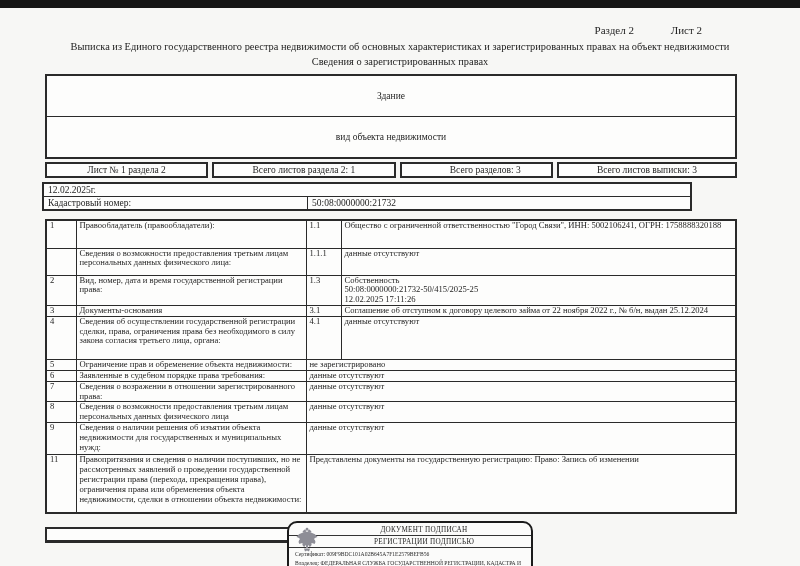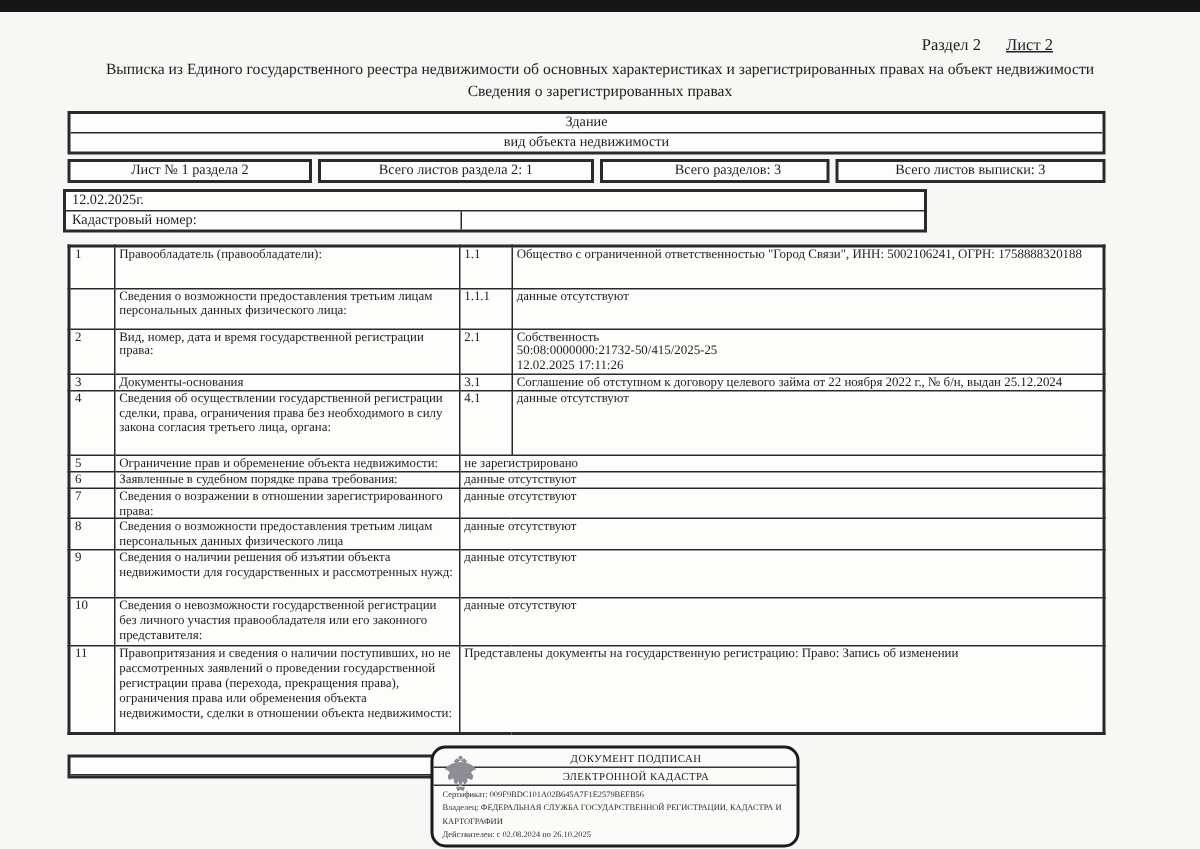--- a/index.html
+++ b/index.html
@@ -5,36 +5,36 @@
   * { margin:0; padding:0; box-sizing:border-box; }
   html,body { width:800px; height:566px; overflow:hidden; }
   body {
     background:#f7f7f5;
     font-family:"Liberation Serif", serif;
     color:#1e1e1e;
   }
   .topbar { height:8px; background:#161616; width:800px; }
   .meta-row { margin-top:16px; padding-right:98px; text-align:right; font-size:11px; }
   .meta-row span { display:inline-block;margin-left:32px; }
-  .meta-row .sheet { margin-left:14px;text-decoration:underline; }
+  .meta-row .sheet { margin-left:34px; }
   .doc-title { text-align:center; font-size:10.4px; margin-top:5px; }
   .doc-subtitle { text-align:center; font-size:10.4px; margin-top:4px; }
 
   .content { width:692px; margin-left:45px; margin-top:7px; }
 
   
   .obj-table { border:2px solid #2a2a2a; background:#fdfdfc; }
-  .obj-table .r { text-align:center; font-size:9.5px; padding:1px 2px; }
+  .obj-table .r { text-align:center; font-size:9.5px; padding:15px 2px; }
   .obj-table .r:first-child { border-bottom:1.5px solid #2a2a2a; }
 
   .sheet-row { display:flex; gap:4px; margin-top:3px; }
   .sheet-cell { border:2px solid #2a2a2a; background:#fdfdfc; text-align:center; font-size:9.5px; padding:1px 2px; }
   .sc1 { width:24%; } .sc2 { width:27%; } .sc3 { width:22.5%;padding-left:20px; } .sc4 { width:26.5%; }
 
-  .date-block { border:2px solid #2a2a2a; background:#fdfdfc; margin-top:4px; margin-left:-3px; width:576px; }
+  .date-block { border:2px solid #2a2a2a; background:#fdfdfc; margin-top:4px; margin-left:-3px; width:650px; }
   .date-row { font-size:9.5px; padding:1px 4px; border-bottom:1.5px solid #2a2a2a; }
   .cad-row { display:flex; font-size:9.5px;align-items:center; }
   .cad-label { width:264px; padding:1px 4px; border-right:1.5px solid #2a2a2a; }
   .cad-value { padding:1px 4px; flex:1; }
 
   
   table.rights { width:692px; border-collapse:collapse; table-layout:fixed; margin-top:8px; background:#fdfdfc; }
   table.rights td { border:1.5px solid #2a2a2a; vertical-align:top; font-size:8.6px; line-height:1.14; padding:0 3px; overflow:hidden; }
   table.rights { border:2px solid #2a2a2a; }
   td.num { text-align:left; }
@@ -82,20 +82,21 @@
     <div class="sheet-cell sc1">Лист № 1 раздела 2</div>
     <div class="sheet-cell sc2">Всего листов раздела 2: 1</div>
     <div class="sheet-cell sc3">Всего разделов: 3</div>
     <div class="sheet-cell sc4">Всего листов выписки: 3</div>
   </div>
 
   <div class="date-block">
     <div class="date-row">12.02.2025г.</div>
     <div class="cad-row">
       <div class="cad-label">Кадастровый номер:</div>
+      <div class="cad-value">50:08:0000000:21732</div>
     </div>
   </div>
 
   <table class="rights">
     <colgroup>
         <col style="width:30px">
         <col style="width:230px">
         <col style="width:35px">
         <col>
       </colgroup>
@@ -108,21 +109,21 @@
     </tr>
     <tr class="h27">
       <td class="num"></td>
       <td class="lbl">Сведения о возможности предоставления третьим лицам персональных данных физического лица:</td>
       <td class="num">1.1.1</td>
       <td class="val">данные отсутствуют</td>
     </tr>
     <tr class="h29">
       <td class="num">2</td>
       <td class="lbl">Вид, номер, дата и время государственной регистрации права:</td>
-      <td class="num">2.1</td>
+      <td class="num">1.3</td>
       <td class="val">Собственность
 50:08:0000000:21732-50/415/2025-25
 12.02.2025 17:11:26</td>
     </tr>
     <tr class="h11">
       <td class="num">3</td>
       <td class="lbl">Документы-основания</td>
       <td class="num">3.1</td>
       <td class="val">Соглашение об отступном к договору целевого займа от 22 ноября 2022 г., № б/н, выдан 25.12.2024</td>
     </tr>
@@ -147,26 +148,21 @@
       <td class="lbl">Сведения о возражении в отношении зарегистрированного права:</td>
       <td class="val" colspan="2">данные отсутствуют</td>
     </tr>
     <tr class="h21">
       <td class="num">8</td>
       <td class="lbl">Сведения о возможности предоставления третьим лицам персональных данных физического лица</td>
       <td class="val" colspan="2">данные отсутствуют</td>
     </tr>
     <tr class="h32">
       <td class="num">9</td>
-      <td class="lbl">Сведения о наличии решения об изъятии объекта недвижимости для государственных и рассмотренных нужд:</td>
-      <td class="val" colspan="2">данные отсутствуют</td>
-    </tr>
-    <tr class="h32">
-      <td class="num">10</td>
-      <td class="lbl">Сведения о невозможности государственной регистрации без личного участия правообладателя или его законного представителя:</td>
+      <td class="lbl">Сведения о наличии решения об изъятии объекта недвижимости для государственных и муниципальных нужд:</td>
       <td class="val" colspan="2">данные отсутствуют</td>
     </tr>
     <tr class="h58">
       <td class="num">11</td>
       <td class="lbl">Правопритязания и сведения о наличии поступивших, но не рассмотренных заявлений о проведении государственной регистрации права (перехода, прекращения права), ограничения права или обременения объекта недвижимости, сделки в отношении объекта недвижимости:</td>
       <td class="val" colspan="2">Представлены документы на государственную регистрацию: Право: Запись об изменении</td>
     </tr>
   </tbody>
     </table>
 
@@ -179,21 +175,21 @@
       <svg class="emblem" viewBox="0 0 24 26" xmlns="http://www.w3.org/2000/svg">
         <g fill="#8d8d96">
           <circle cx="12" cy="2.2" r="1.4"></circle>
           <path d="M12 4 L9.5 2.5 L7.5 4.5 L9 6 Z"></path>
           <path d="M12 4 L14.5 2.5 L16.5 4.5 L15 6 Z"></path>
           <path d="M12 5 C8 5 3 7 1.5 10 C4 10.5 5 12 5 12 C3.5 13.5 3 15.5 4.5 17 C6 16 7.5 16 7.5 16 C7 18 8 19.5 9.5 20 C10 18.5 11 18 11 18 L11 21 L13 21 L13 18 C13 18 14 18.5 14.5 20 C16 19.5 17 18 16.5 16 C16.5 16 18 16 19.5 17 C21 15.5 20.5 13.5 19 12 C19 12 20 10.5 22.5 10 C21 7 16 5 12 5 Z"></path>
           <path d="M9 21.5 L15 21.5 L14 24.5 L12 23.5 L10 24.5 Z"></path>
         </g>
       </svg>
       <div class="stamp-line">ДОКУМЕНТ ПОДПИСАН</div>
-      <div class="stamp-line second">ЭЛЕКТРОННОЙ КАДАСТРА</div>
+      <div class="stamp-line second">РЕГИСТРАЦИИ ПОДПИСЬЮ</div>
       <div class="stamp-certs">
         <div>Сертификат: 009F9BDC101A02B645A7F1E2579BEFB56</div>
         <div>Владелец: ФЕДЕРАЛЬНАЯ СЛУЖБА ГОСУДАРСТВЕННОЙ РЕГИСТРАЦИИ, КАДАСТРА И КАРТОГРАФИИ</div>
         <div>Действителен: с 02.08.2024 по 26.10.2025</div>
       </div>
     </div>
   </div>
 
 </div>
 

